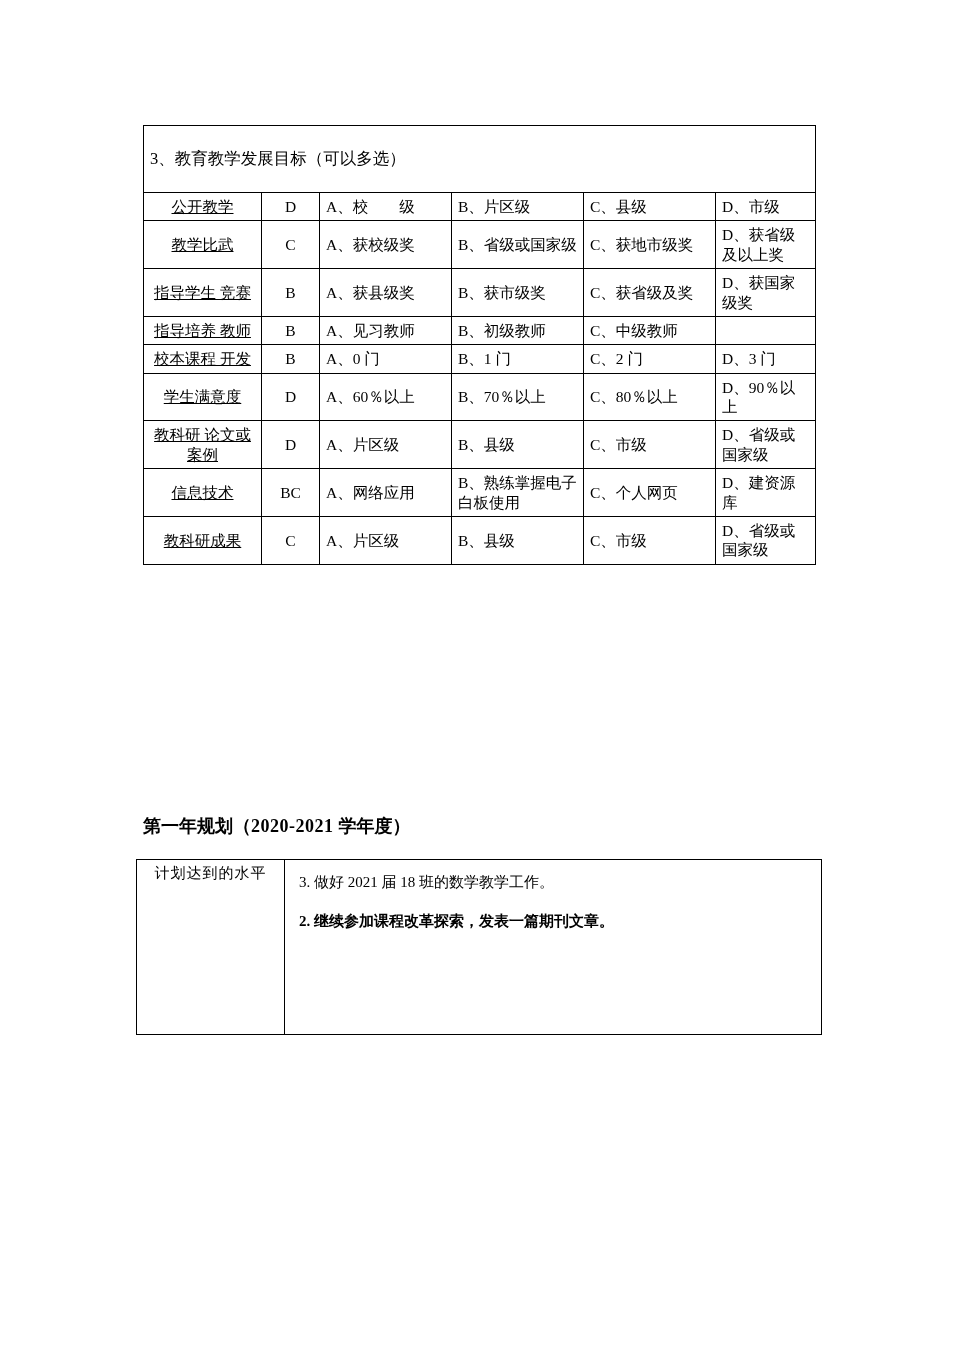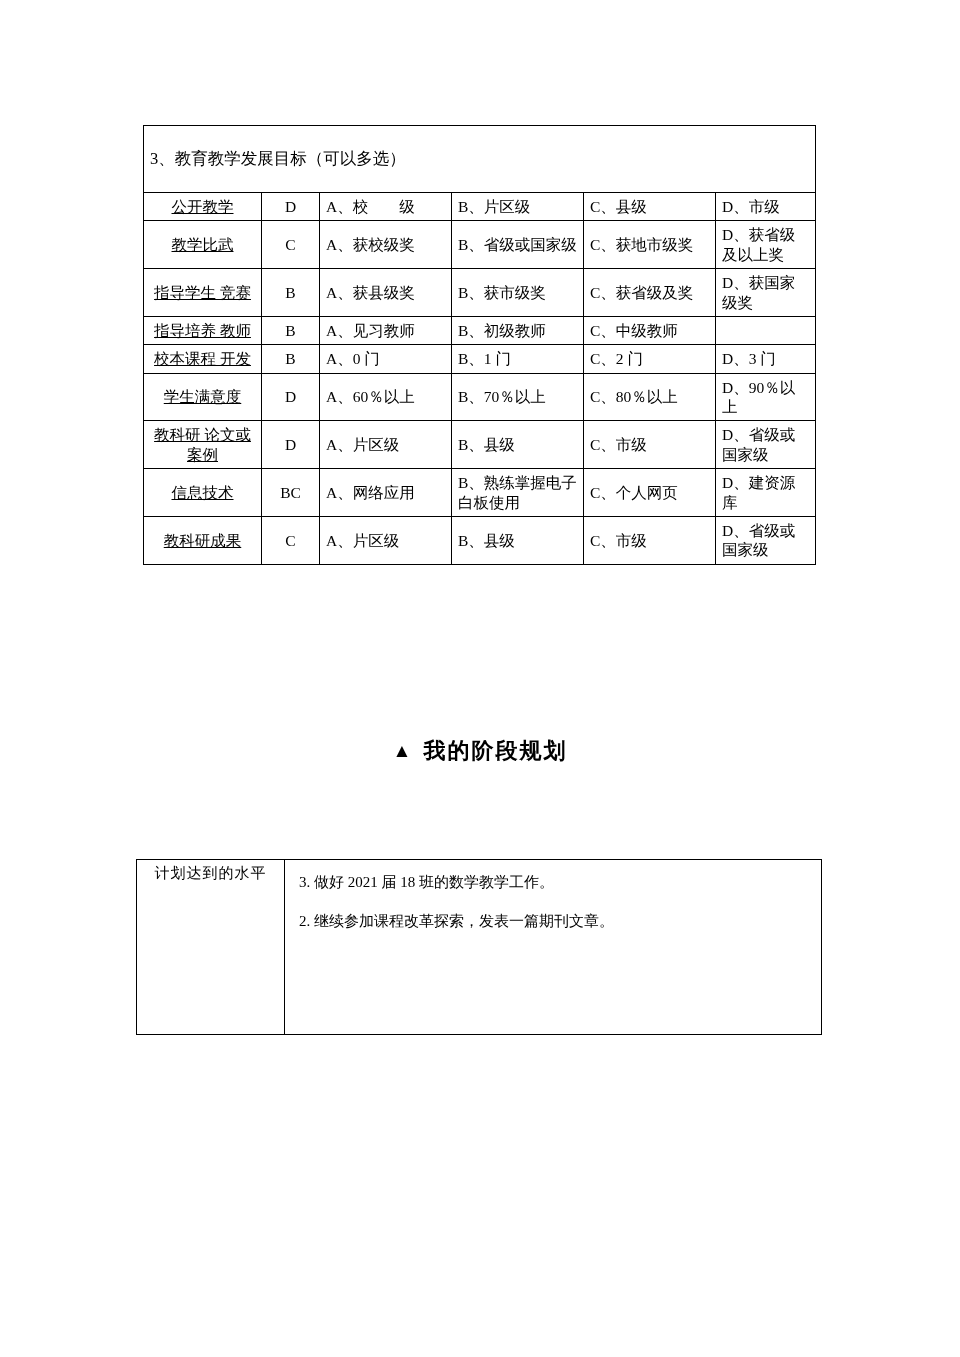--- a/index.html
+++ b/index.html
@@ -125,20 +125,21 @@
     padding: 12px 14px 14px 14px;
     height: 148px;
   }
   td.plan-body p {
     margin: 0 0 18px 0;
     font-size: 15px;
     line-height: 1.4;
   }
   td.plan-body p:last-child {
     margin-bottom: 0;
+    font-weight: bold;
   }
 </style>
 </head>
 <body>
 
 <div class="page">
 
   <div class="goals-wrap">
     <table class="goals">
       <colgroup>
@@ -231,24 +232,24 @@
           <td class="code">C</td>
           <td class="opt">A、片区级</td>
           <td class="opt">B、县级</td>
           <td class="opt">C、市级</td>
           <td class="opt">D、省级或国家级</td>
         </tr>
       </tbody>
     </table>
   </div>
 
-  <div class="section-head">
-    <span class="tri">▲</span><span>我的阶段规划</span>
+
+  <div class="year-head">
+    <span>第一年规划</span><span>（</span><span class="latin">2020-2021</span><span> 学年度</span><span>）</span>
   </div>
-
 
   <div class="plan-wrap">
     <table class="plan">
       <colgroup>
         <col style="width:148px">
         <col style="width:537px">
       </colgroup>
       <tbody>
         <tr>
           <td class="plan-label">计划达到的水平</td>

